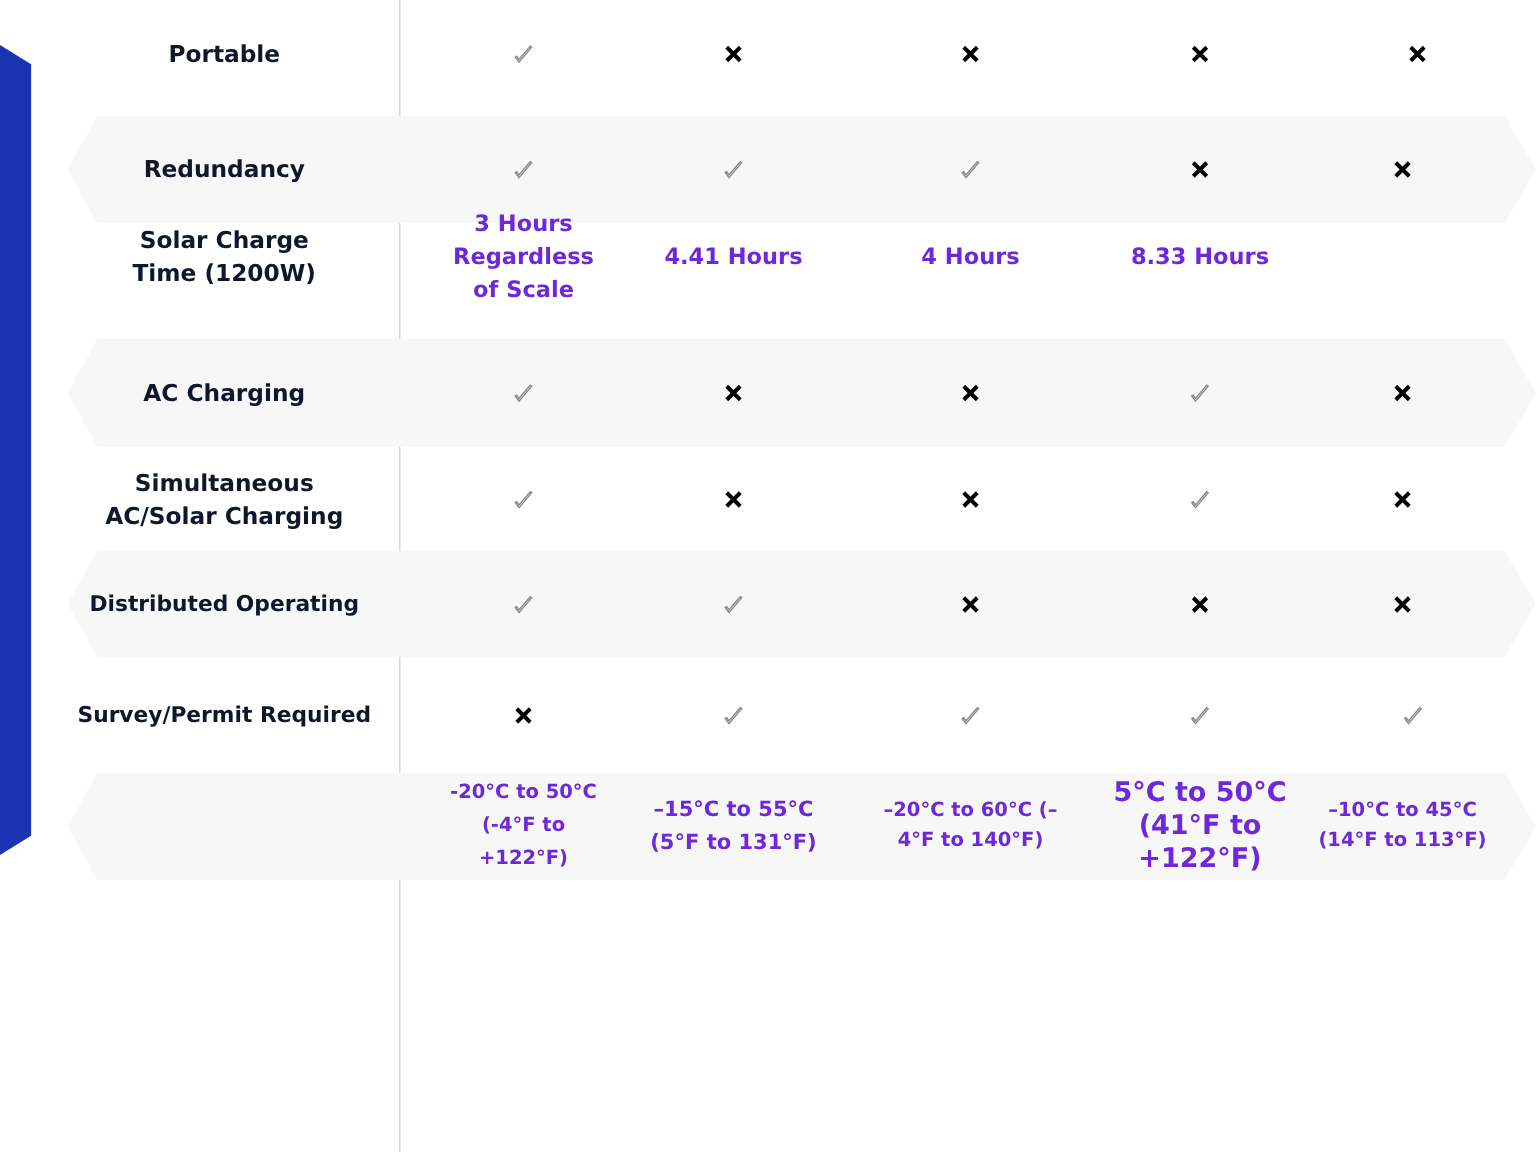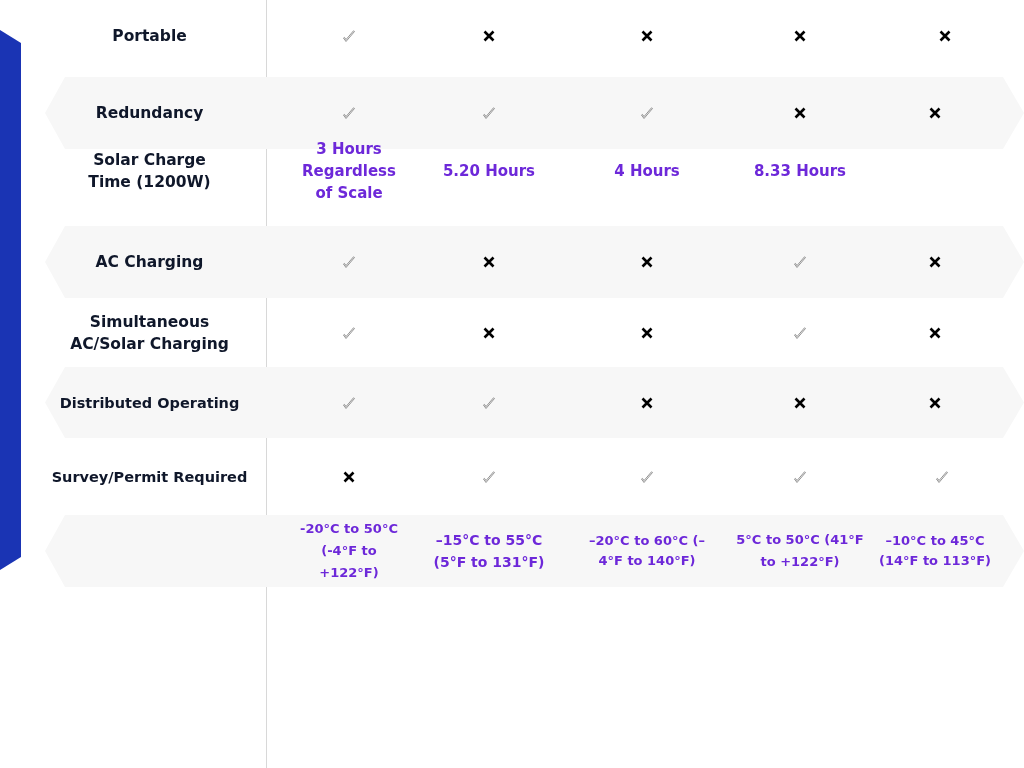--- a/index.html
+++ b/index.html
@@ -105,21 +105,21 @@
   <div class="cell c5">
       <svg class="icon-x" viewBox="0 0 14 14">
         <path d="M2.5 2.5 L11.5 11.5 M11.5 2.5 L2.5 11.5" stroke="#000" stroke-width="2.6"></path>
       </svg>
     </div>
 </div>
 
 <div class="row" style="top:132px;height:77px;">
   <div class="label" style="padding:0 40px;box-sizing:border-box;">Solar Charge Time (1200W)</div>
   <div class="cell c1" style="padding:0 38px;box-sizing:border-box;">3 Hours Regardless of Scale</div>
-  <div class="cell c2">5.20 Hours</div>
+  <div class="cell c2">4.41 Hours</div>
   <div class="cell c3">4 Hours</div>
   <div class="cell c4">8.33 Hours</div>
 </div>
 
 <div class="row shaded" style="top:226px;height:72px;">
   <div class="bg"></div>
   <div class="label">AC Charging</div>
   <div class="cell c1">
       <svg class="icon-check" viewBox="0 0 14 14">
         <path d="M1.5 9 L4 12.5 L12.5 2.5 L11.5 1.8 L4 10.6 L2.5 8.4 Z" fill="none" stroke="#888" stroke-width="0.9"></path>
@@ -233,15 +233,15 @@
         <path d="M1.5 9 L4 12.5 L12.5 2.5 L11.5 1.8 L4 10.6 L2.5 8.4 Z" fill="none" stroke="#888" stroke-width="0.9"></path>
       </svg>
     </div>
 </div>
 
 <div class="row shaded" style="top:515px;height:72px;">
   <div class="bg"></div>
   <div class="cell c1" style="font-size:13px;padding:0 24px;box-sizing:border-box;">-20°C to 50°C (-4°F to +122°F)</div>
   <div class="cell c2" style="font-size:14px;padding:0 8px;box-sizing:border-box;">–15°C to 55°C (5°F to 131°F)</div>
   <div class="cell c3 small" style="padding:0 12px;box-sizing:border-box;">–20°C to 60°C (–4°F to 140°F)</div>
-  <div class="cell c4" style="font-size:13px;padding:0 4px;box-sizing:border-box;">5°C to 50°C (41°F to +122°F)</div>
+  <div class="cell c4" style="font-size:18px;padding:0 4px;box-sizing:border-box;">5°C to 50°C (41°F to +122°F)</div>
   <div class="cell c5 small">–10°C to 45°C (14°F to 113°F)</div>
 </div>
 
 </body></html>

